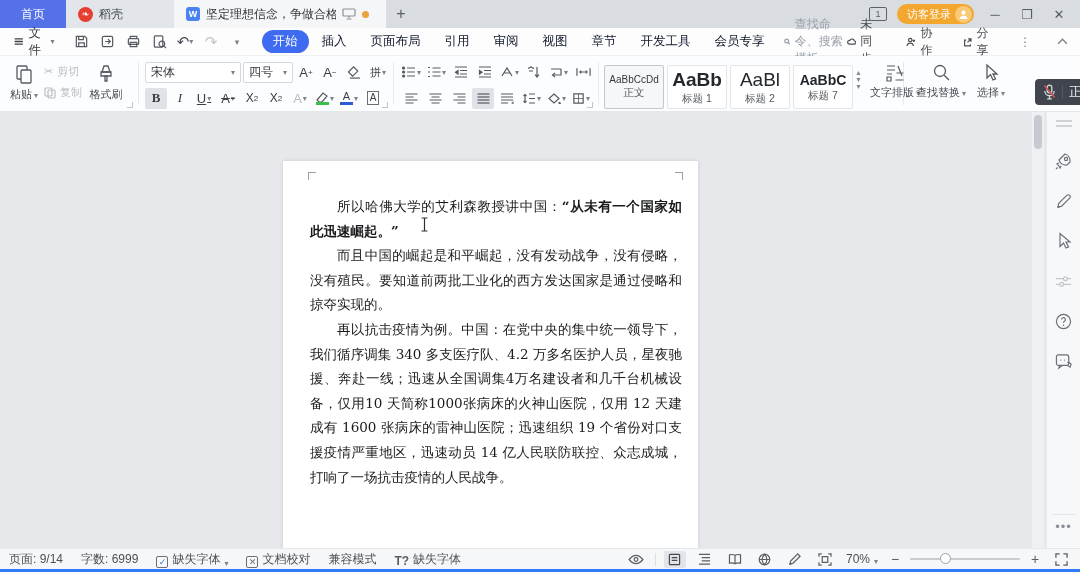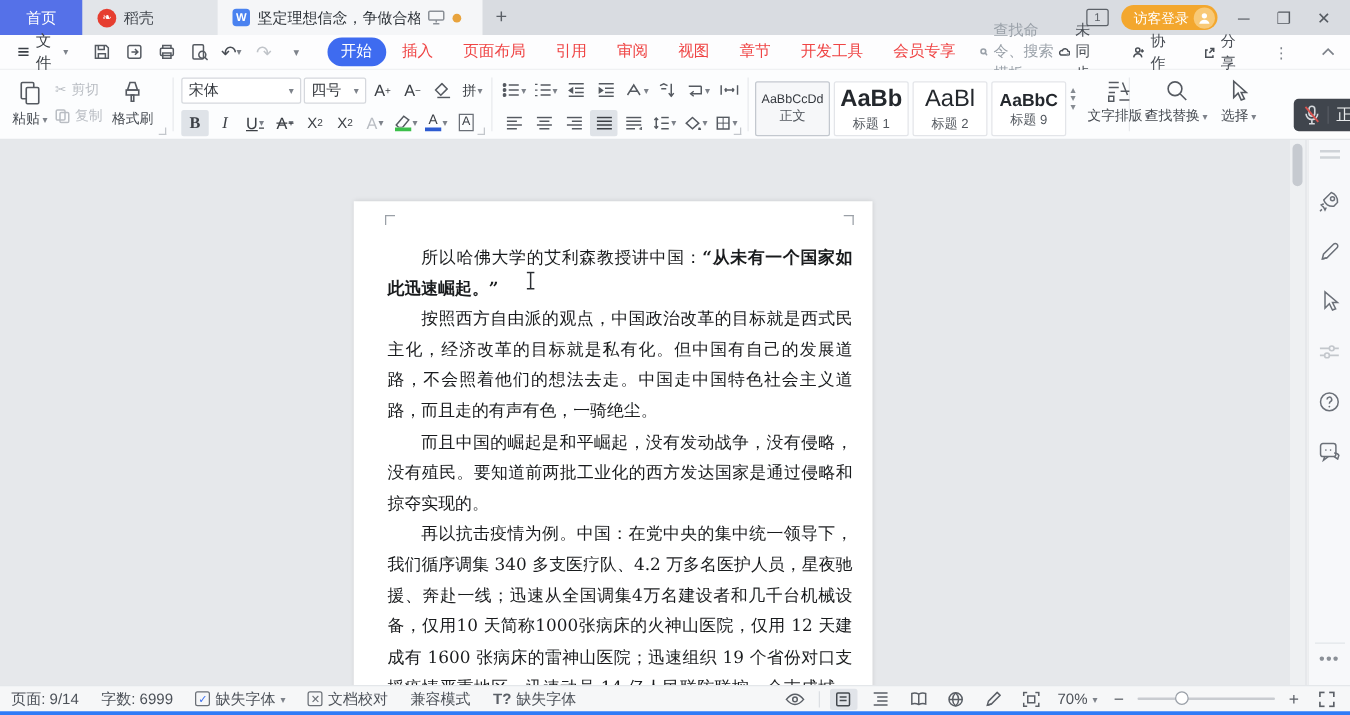--- a/index.html
+++ b/index.html
@@ -23,21 +23,21 @@
   .login-pill { height:20px; background:#f3a72e; border-radius:10px; color:#fff; font-size:11px; display:flex; align-items:center; gap:4px; padding:0 2px 0 10px; }
   .avatar { width:17px; height:17px; border-radius:50%; background:#f8c977; display:flex; align-items:center; justify-content:center; }
   .winbtn { width:22px; text-align:center; font-size:13px; color:#565b62; }
 
   
   .menubar { position:absolute; left:0; top:28px; width:1080px; height:28px; background:#fdfdfe; display:flex; align-items:center; border-bottom:1px solid #f0f1f3; }
   .file-menu { display:flex; align-items:center; gap:5px; font-size:12.5px; padding:0 8px 0 14px; color:#3a3f45; }
   .qbar { display:flex; align-items:center; gap:9px; padding:0 10px; }
   .qbar .qi { width:17px; height:17px; display:flex; align-items:center; justify-content:center; }
   .menu-tabs { display:flex; align-items:center; gap:2px; margin-left:6px; }
-  .mtab { font-size:12.5px; padding:3px 11px; border-radius:12px; color:#ef4444; white-space:nowrap; }
+  .mtab { font-size:12.5px; padding:3px 11px; border-radius:12px; color:#0f172a; white-space:nowrap; }
   .mtab.active { background:#3e6bf0; color:#fff; }
   .menu-search { display:flex; align-items:center; gap:5px; margin-left:8px; color:#9aa1a9; font-size:12px; }
   .menubar-right { margin-left:auto; display:flex; align-items:center; gap:26px; padding-right:12px; font-size:12px; color:#4a4f56; }
   .mr-item { display:flex; align-items:center; gap:4px; }
 
   
   .ribbon { position:absolute; left:0; top:56px; width:1080px; height:56px; background:#fcfdfe; border-bottom:1px solid #e4e7ea; display:flex; }
   .rgroup { position:relative; display:flex; align-items:flex-start; padding-top:5px; }
   .vdiv { width:1px; background:#e8eaed; margin:6px 2px; }
   .corner { position:absolute; right:3px; bottom:3px; width:6px; height:6px; border-right:1px solid #c3c7cc; border-bottom:1px solid #c3c7cc; }
@@ -85,21 +85,21 @@
   
   .sidebar { position:absolute; right:0; top:112px; width:34px; height:436px; background:#f7f8fa; border-left:1px solid #e7e9ec; display:flex; flex-direction:column; align-items:center; }
   .handle { width:16px; border-top:2px solid #cfd3d8; border-bottom:2px solid #cfd3d8; height:7px; margin:8px 0 14px 0; }
   .sideicon { width:26px; height:26px; margin:7px 0; display:flex; align-items:center; justify-content:center; }
   .sidebar .spacer { flex:1; }
   .side-div { width:24px; border-top:1px solid #e2e5e9; margin:4px 0; }
   .dots3 { color:#8b9097; font-size:13px; letter-spacing:1px; margin-bottom:14px; }
 
   
   .statusbar { position:absolute; left:0; top:548px; width:1080px; height:21px; background:#f6f7f8; border-top:1px solid #e4e7ea; display:flex; align-items:center; font-size:12px; color:#4c5158; }
-  .sb-item { display:flex; align-items:center; gap:4px; padding:0 9px; white-space:nowrap; }
+  .sb-item { display:flex; align-items:flex-end; gap:4px; padding:0 9px; white-space:nowrap; }
   .cbx { width:12px; height:12px; border:1px solid #6b7077; border-radius:2px; font-size:9px; line-height:10px; text-align:center; color:#3e71f0; }
   .statusbar-right { margin-left:auto; display:flex; align-items:center; gap:8px; padding-right:8px; }
   .viewbtn { width:22px; height:17px; display:flex; align-items:center; justify-content:center; border-radius:2px; }
   .viewbtn.sel { background:#e1e4e9; }
   .zoomtrack { position:relative; width:110px; height:2px; background:#c9ccd1; border-radius:1px; }
   .zoomknob { position:absolute; left:30px; top:-5px; width:11px; height:11px; border-radius:50%; background:#fff; border:1px solid #9aa0a8; }
   .blueline { position:absolute; left:0; top:569px; width:1080px; height:3px; background:#2f7bf7; }
 
   svg.ic { display:block; }
   svg.ic * { vector-effect:non-scaling-stroke; }
@@ -442,21 +442,21 @@
           <div class="stylebox">
             <span class="ps1">AaBb</span>
             <span class="nm">标题 1</span>
           </div>
           <div class="stylebox">
             <span class="ps2">AaBl</span>
             <span class="nm">标题 2</span>
           </div>
           <div class="stylebox">
             <span class="ps3">AaBbC</span>
-            <span class="nm">标题 9</span>
+            <span class="nm">标题 7</span>
           </div>
         </div>
       <div class="stylescroll">
         <span>▲</span>
         <span>▼</span>
         <span>▼</span>
       </div>
       <div class="bigbtn" style="width:62px; margin-left:6px;">
         <svg class="ic" width="20" height="20" viewBox="0 0 20 20" fill="none" stroke="#555a61" stroke-width="1.2">
             <path d="M2 3h8M2 7h8M2 11h5"></path>
@@ -494,21 +494,20 @@
       <span>正</span>
     </div>
   </div>
 
   <div class="docarea">
     <div class="page">
       <div class="mark-tl"></div>
       <div class="mark-tr"></div>
       <div class="doctext">
           <p><span>所以哈佛大学的艾利森教授讲中国：</span><b>“从未有一个国家如此迅速崛起。”</b></p>
-          <p><span>按照西方自由派的观点，中国政治改革的目标就是西式民主化，经济改革的目标就是私有化。但中国有自己的发展道路，不会照着他们的想法去走。中国走中国特色社会主义道路，而且走的有声有色，一骑绝尘。</span></p>
           <p><span>而且中国的崛起是和平崛起，没有发动战争，没有侵略，没有殖民。要知道前两批工业化的西方发达国家是通过侵略和掠夺实现的。</span></p>
           <p><span>再以抗击疫情为例。中国：在党中央的集中统一领导下，我们循序调集 340 多支医疗队、4.2 万多名医护人员，星夜驰援、奔赴一线；迅速从全国调集4万名建设者和几千台机械设备，仅用10 天简称1000张病床的火神山医院，仅用 12 天建成有 1600 张病床的雷神山医院；迅速组织 19 个省份对口支援疫情严重地区，迅速动员 14 亿人民联防联控、众志成城，打响了一场抗击疫情的人民战争。</span></p>
         </div>
     </div>
     <div class="caret">
       <svg class="ic" width="9" height="15" viewBox="0 0 9 15" stroke="#2b2e33" stroke-width="1.2" fill="none">
           <path d="M1.5 1h6M1.5 14h6M4.5 1v13"></path>
         </svg>
     </div>
     <div class="vscroll">

